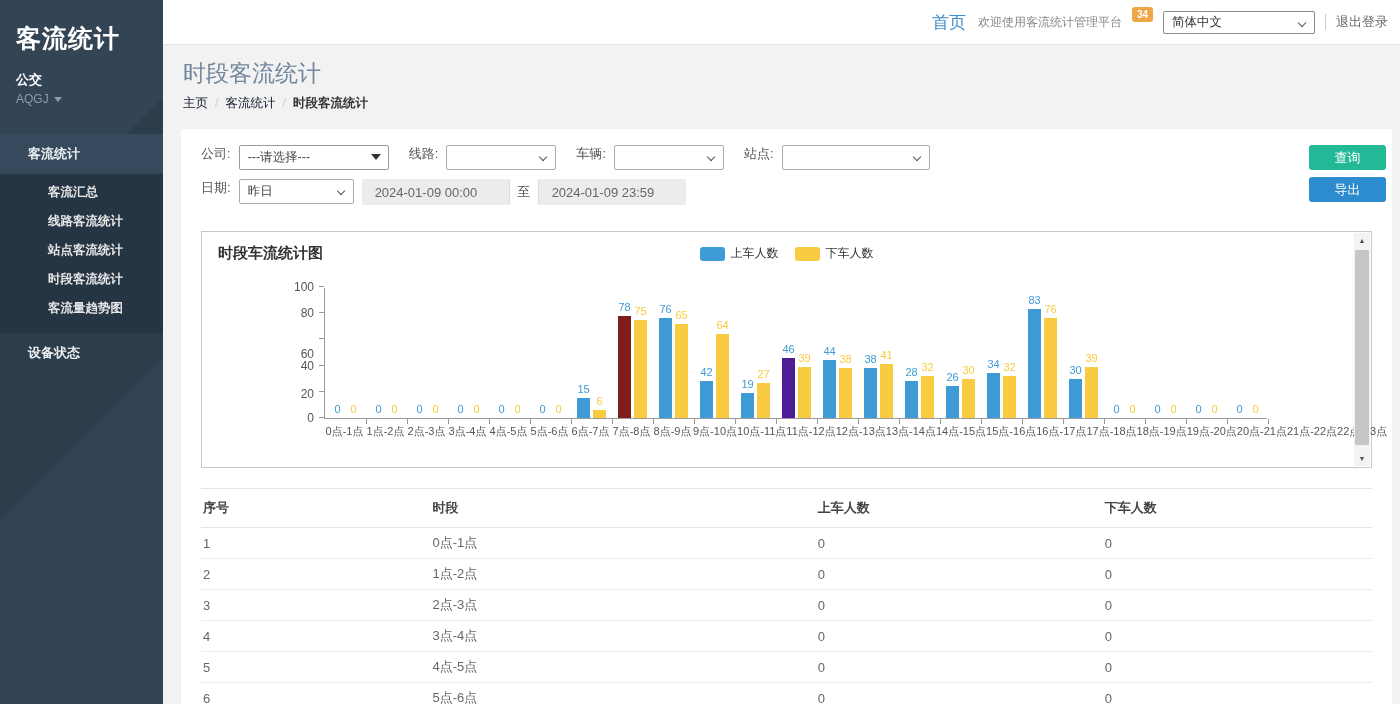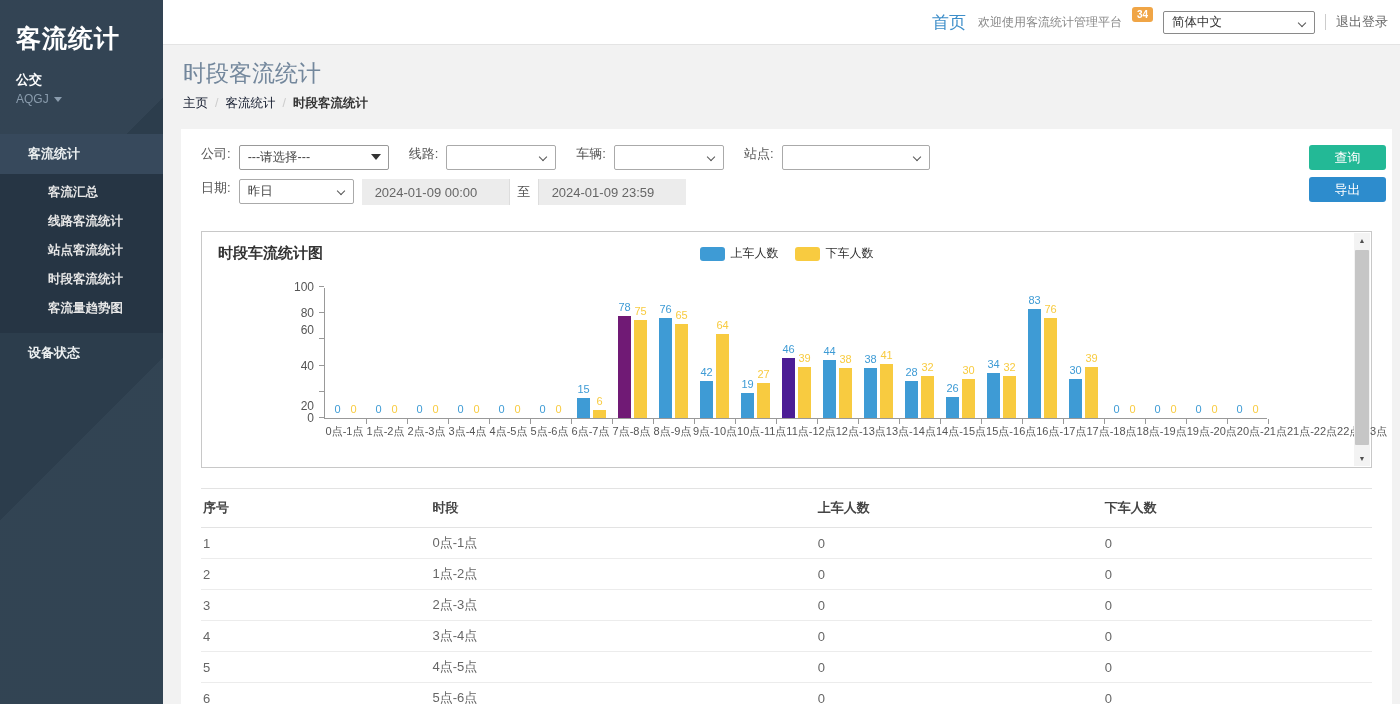--- a/index.html
+++ b/index.html
@@ -199,25 +199,25 @@
           </div>
           <div class="legend-item">
             <span class="legend-swatch" style="background: rgb(248, 203, 64);"></span>
             <span>下车人数</span>
           </div>
         </div>
       <div class="plot-wrap">
         <div class="plot">
             <span class="ylab" style="bottom: -7px;">0</span>
             <span class="ymark" style="bottom: 0px;"></span>
-            <span class="ylab" style="bottom: 5px;">20</span>
+            <span class="ylab" style="bottom: 17px;">20</span>
             <span class="ymark" style="bottom: 26.2px;"></span>
             <span class="ylab" style="bottom: 45.4px;">40</span>
             <span class="ymark" style="bottom: 52.4px;"></span>
-            <span class="ylab" style="bottom: 81px;">60</span>
+            <span class="ylab" style="bottom: 57px;">60</span>
             <span class="ymark" style="bottom: 78.6px;"></span>
             <span class="ylab" style="bottom: 97.8px;">80</span>
             <span class="ymark" style="bottom: 104.8px;"></span>
             <span class="ylab" style="bottom: 124px;">100</span>
             <span class="ymark" style="bottom: 131px;"></span>
             <div class="group">
               <div class="bar" style="height: 0px; background: rgb(62, 155, 213);">
                 <span class="val" style="color: rgb(62, 155, 213);">0</span>
               </div>
               <div class="bar" style="height: 0px; background: rgb(248, 203, 64);">
@@ -266,21 +266,21 @@
             </div>
             <div class="group">
               <div class="bar" style="height: 19.65px; background: rgb(62, 155, 213);">
                 <span class="val" style="color: rgb(62, 155, 213);">15</span>
               </div>
               <div class="bar" style="height: 7.86px; background: rgb(248, 203, 64);">
                 <span class="val" style="color: rgb(248, 203, 64);">6</span>
               </div>
             </div>
             <div class="group">
-              <div class="bar" style="height: 102.18px; background: #701a75;">
+              <div class="bar" style="height: 102.18px; background: #7f1d1d;">
                 <span class="val" style="color: rgb(62, 155, 213);">78</span>
               </div>
               <div class="bar" style="height: 98.25px; background: rgb(248, 203, 64);">
                 <span class="val" style="color: rgb(248, 203, 64);">75</span>
               </div>
             </div>
             <div class="group">
               <div class="bar" style="height: 99.56px; background: rgb(62, 155, 213);">
                 <span class="val" style="color: rgb(62, 155, 213);">76</span>
               </div>
@@ -330,21 +330,21 @@
             </div>
             <div class="group">
               <div class="bar" style="height: 36.68px; background: rgb(62, 155, 213);">
                 <span class="val" style="color: rgb(62, 155, 213);">28</span>
               </div>
               <div class="bar" style="height: 41.92px; background: rgb(248, 203, 64);">
                 <span class="val" style="color: rgb(248, 203, 64);">32</span>
               </div>
             </div>
             <div class="group">
-              <div class="bar" style="height: 21px; background: rgb(62, 155, 213);">
+              <div class="bar" style="height: 32px; background: rgb(62, 155, 213);">
                 <span class="val" style="color: rgb(62, 155, 213);">26</span>
               </div>
               <div class="bar" style="height: 39.3px; background: rgb(248, 203, 64);">
                 <span class="val" style="color: rgb(248, 203, 64);">30</span>
               </div>
             </div>
             <div class="group">
               <div class="bar" style="height: 44.54px; background: rgb(62, 155, 213);">
                 <span class="val" style="color: rgb(62, 155, 213);">34</span>
               </div>

